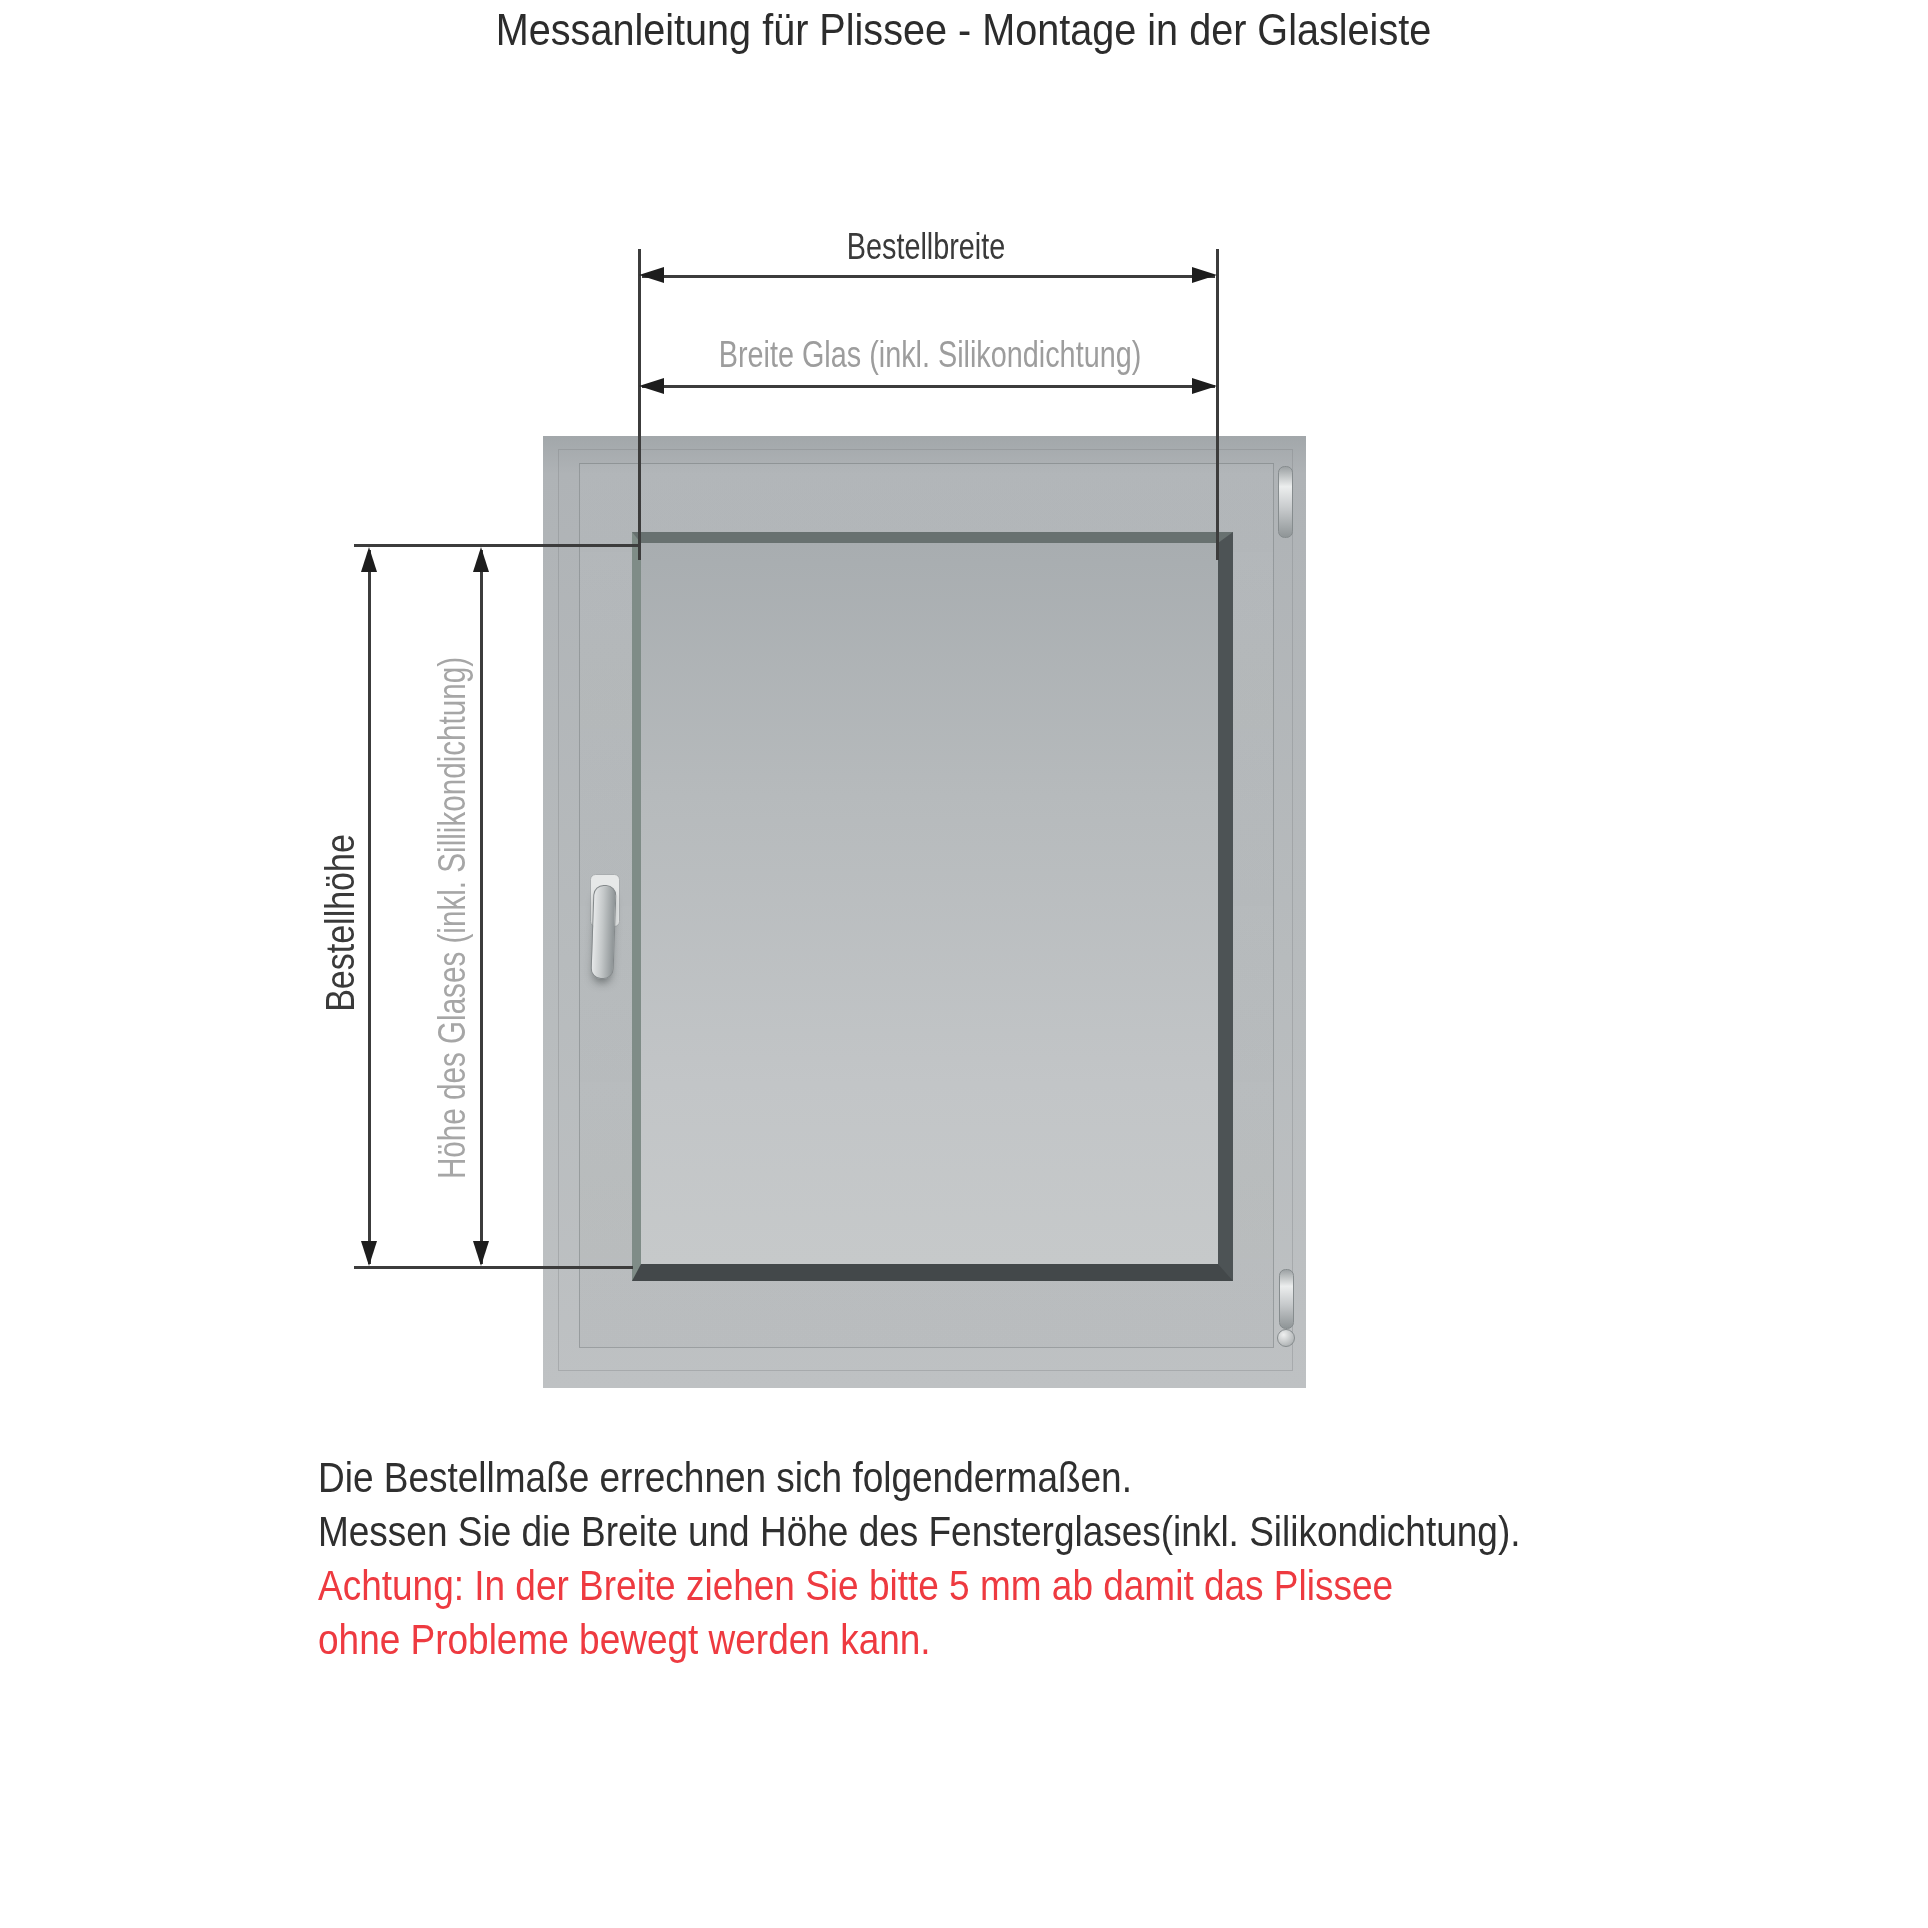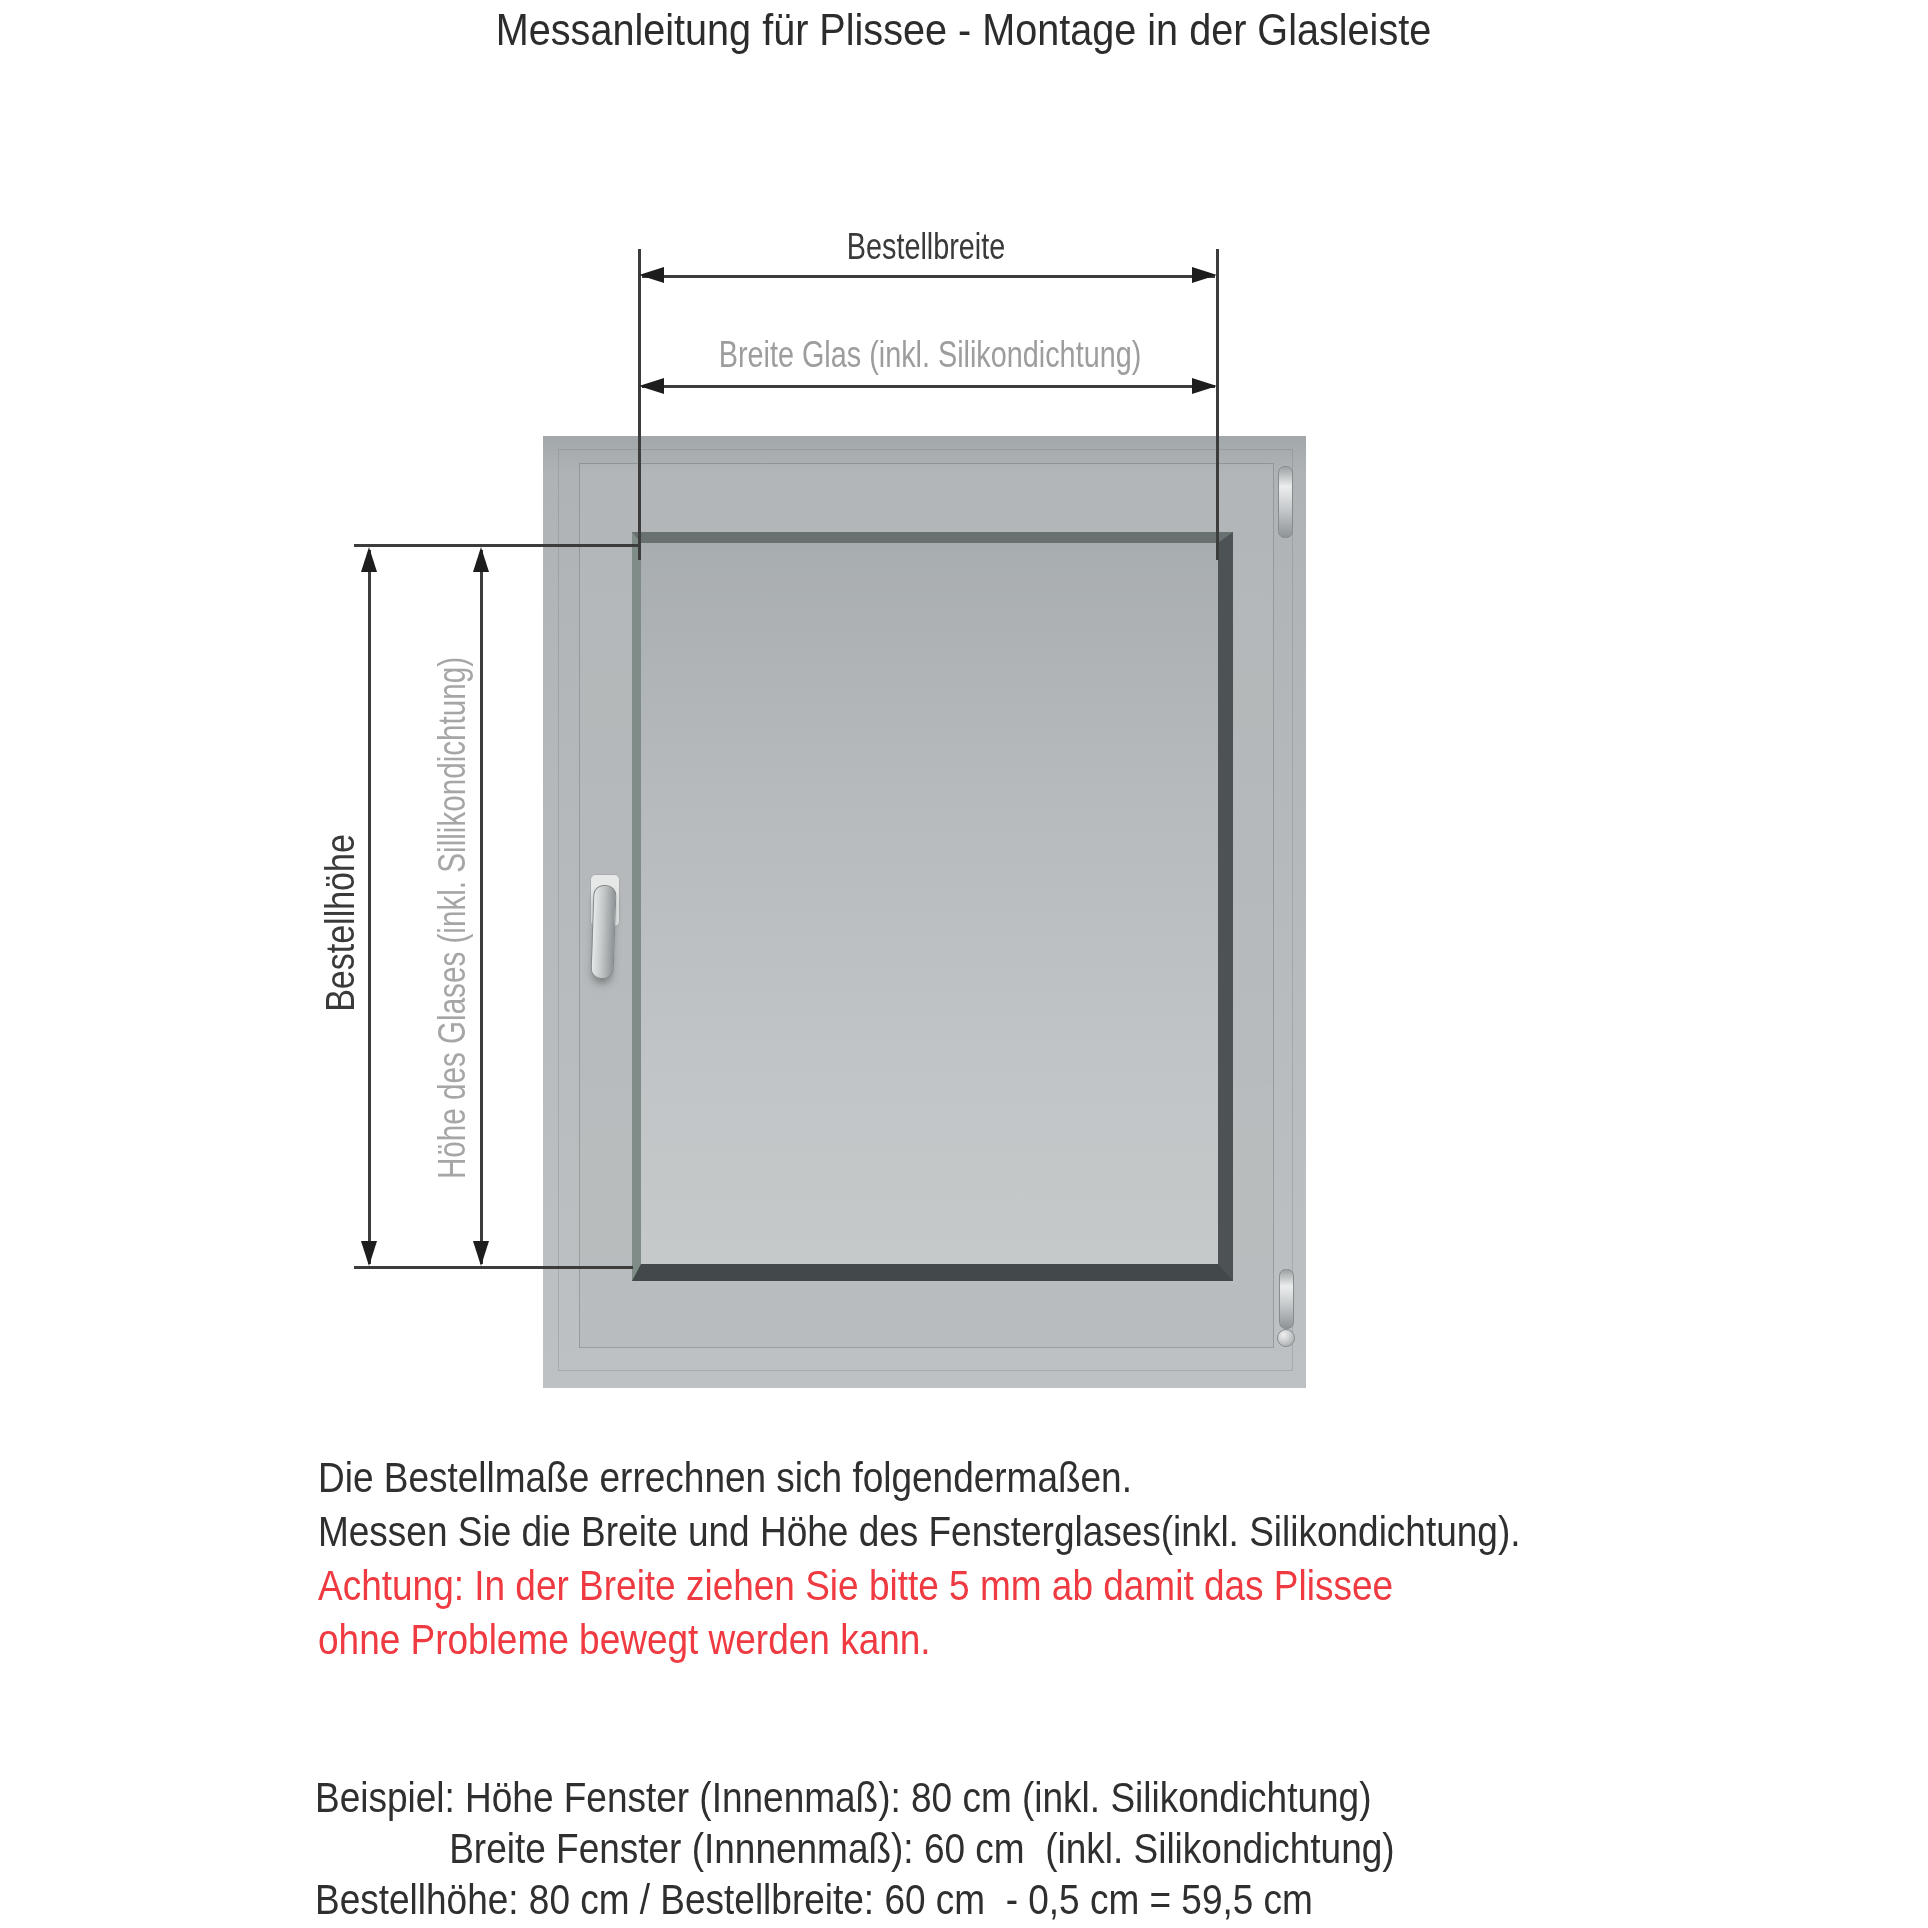--- a/index.html
+++ b/index.html
@@ -104,20 +104,15 @@
   <div class="ah ah-up" style="left:473px;top:547px;"></div>
   <div class="ah ah-down" style="left:473px;top:1241px;"></div>
 
   <div class="txtblock" style="left:318px;top:1450px;">
     <div class="txt">Die Bestellmaße errechnen sich folgendermaßen.</div>
     <div class="txt">Messen Sie die Breite und Höhe des Fensterglases(inkl. Silikondichtung).</div>
     <div class="txt txt-red">Achtung: In der Breite ziehen Sie bitte 5 mm ab damit das Plissee</div>
     <div class="txt txt-red">ohne Probleme bewegt werden kann.</div>
   </div>
 
-  <div class="txtblock block2" style="left:315px;top:1772px;">
-    <div class="txt">Beispiel: Höhe Fenster (Innenmaß): 80 cm (inkl. Silikondichtung)</div>
-    <div class="txt indent">Breite Fenster (Innnenmaß): 60 cm  (inkl. Silikondichtung)</div>
-    <div class="txt">Bestellhöhe: 80 cm / Bestellbreite: 60 cm  - 0,5 cm = 59,5 cm</div>
-  </div>
 
 </div>
 
 
 </body></html>

